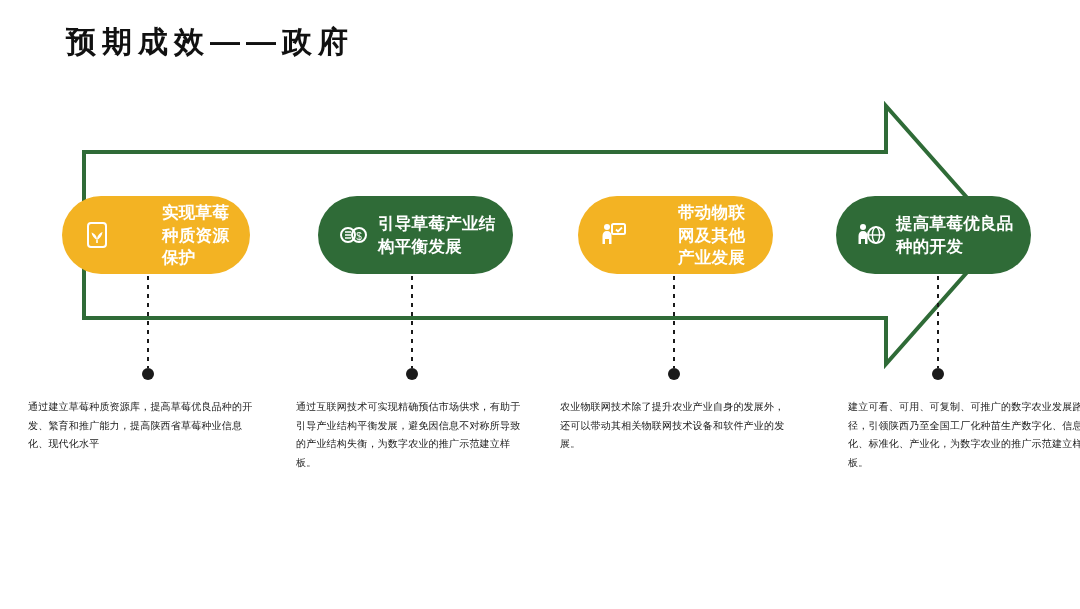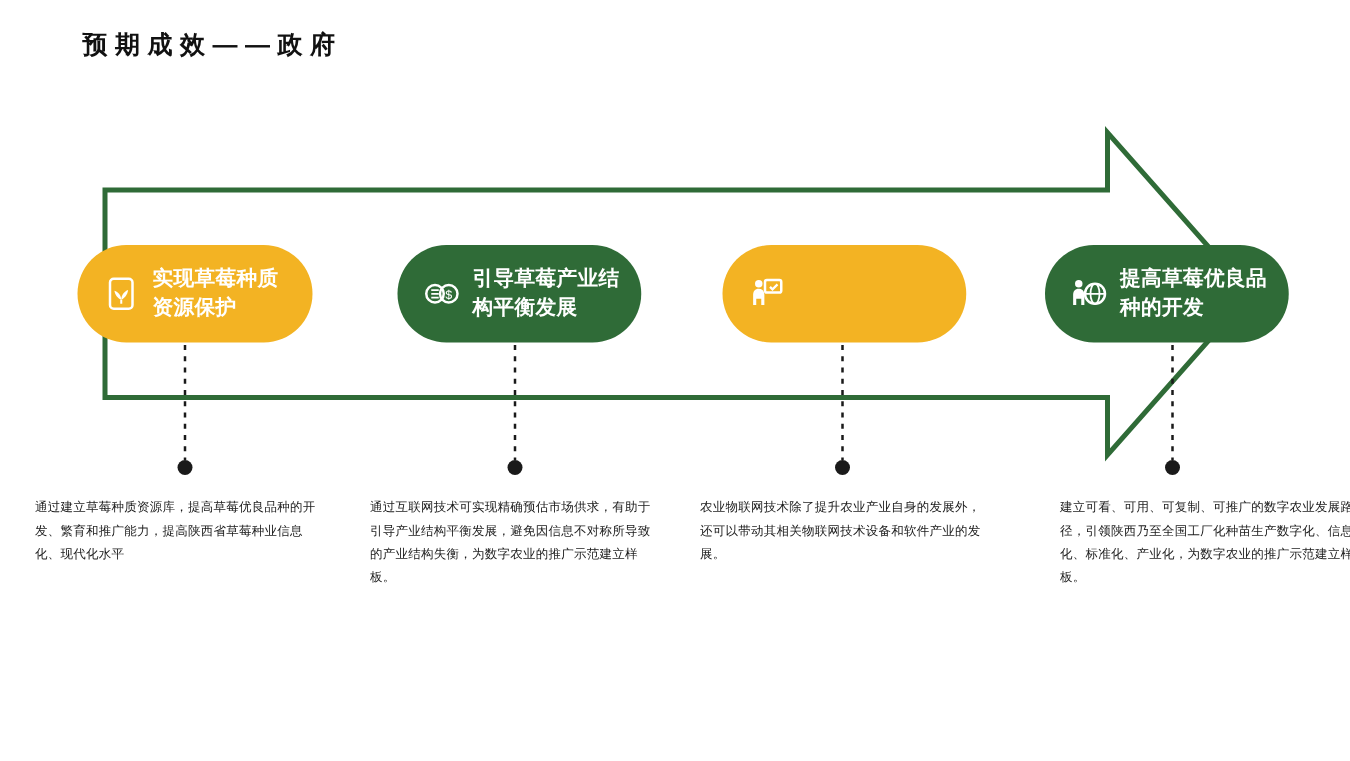--- a/index.html
+++ b/index.html
@@ -12,21 +12,21 @@
     background: #ffffff;
     font-family: "Liberation Sans", sans-serif;
     color: #1a1a1a;
     overflow: hidden;
     position: relative;
   }
   #page-title {
     position: absolute;
     left: 66px;
     top: 22px;
-    font-size: 20px;
+    font-size: 30px;
     font-weight: bold;
     letter-spacing: 6px;
     color: #111111;
     white-space: nowrap;
   }
   #arrow-layer {
     position: absolute;
     left: 0;
     top: 0;
     width: 1080px;
@@ -50,21 +50,21 @@
     display: flex;
     align-items: center;
     justify-content: center;
   }
   .pill .pill-label {
     font-size: 16.5px;
     font-weight: bold;
     line-height: 1.38;
     letter-spacing: 0.3px;
   }
-  .pill-amber { background: #f3b323; color: #ffffff; }
+  .pill-amber { background: #f3b323; color: #ffffff; gap: 40px; }
   .pill-green { background: #2f6b37; color: #ffffff; }
 
   #pill-0 { left: 62px;  top: 196px; width: 188px; }
   #pill-1 { left: 318px; top: 196px; width: 195px; }
   #pill-2 { left: 578px; top: 196px; width: 195px; }
   #pill-3 { left: 836px; top: 196px; width: 195px; }
 
   .note {
     position: absolute;
     top: 398px;
@@ -127,20 +127,21 @@
 
 <div class="pill pill-amber" id="pill-2">
   <span class="icon-wrap">
     <svg width="30" height="30" viewBox="0 0 30 30">
       <rect x="14" y="4" width="13" height="10" rx="1.5" fill="none" stroke="#ffffff" stroke-width="2"></rect>
       <path d="M18 9.5 l2 2 l4 -4" stroke="#ffffff" stroke-width="1.8" fill="none"></path>
       <circle cx="9" cy="7" r="3" fill="#ffffff"></circle>
       <path d="M9 11 c-3 0 -4.5 2 -4.5 5 v8 h2.5 v-5 h4 v5 h2.5 v-8 c0 -3 -1.5 -5 -4.5 -5 Z" fill="#ffffff"></path>
     </svg>
   </span>
+  <span class="pill-label">带动物联网及其他产业发展</span>
 </div>
 
 <div class="pill pill-green" id="pill-3">
   <span class="icon-wrap">
     <svg width="32" height="30" viewBox="0 0 32 30">
       <circle cx="8" cy="7" r="3" fill="#ffffff"></circle>
       <path d="M8 11 c-3 0 -4.5 2 -4.5 5 v8 h2.5 v-5 h4 v5 h2.5 v-8 c0 -3 -1.5 -5 -4.5 -5 Z" fill="#ffffff"></path>
       <circle cx="21" cy="15" r="8" fill="none" stroke="#ffffff" stroke-width="2"></circle>
       <ellipse cx="21" cy="15" rx="3.6" ry="8" fill="none" stroke="#ffffff" stroke-width="1.4"></ellipse>
       <line x1="13" y1="15" x2="29" y2="15" stroke="#ffffff" stroke-width="1.4"></line>

